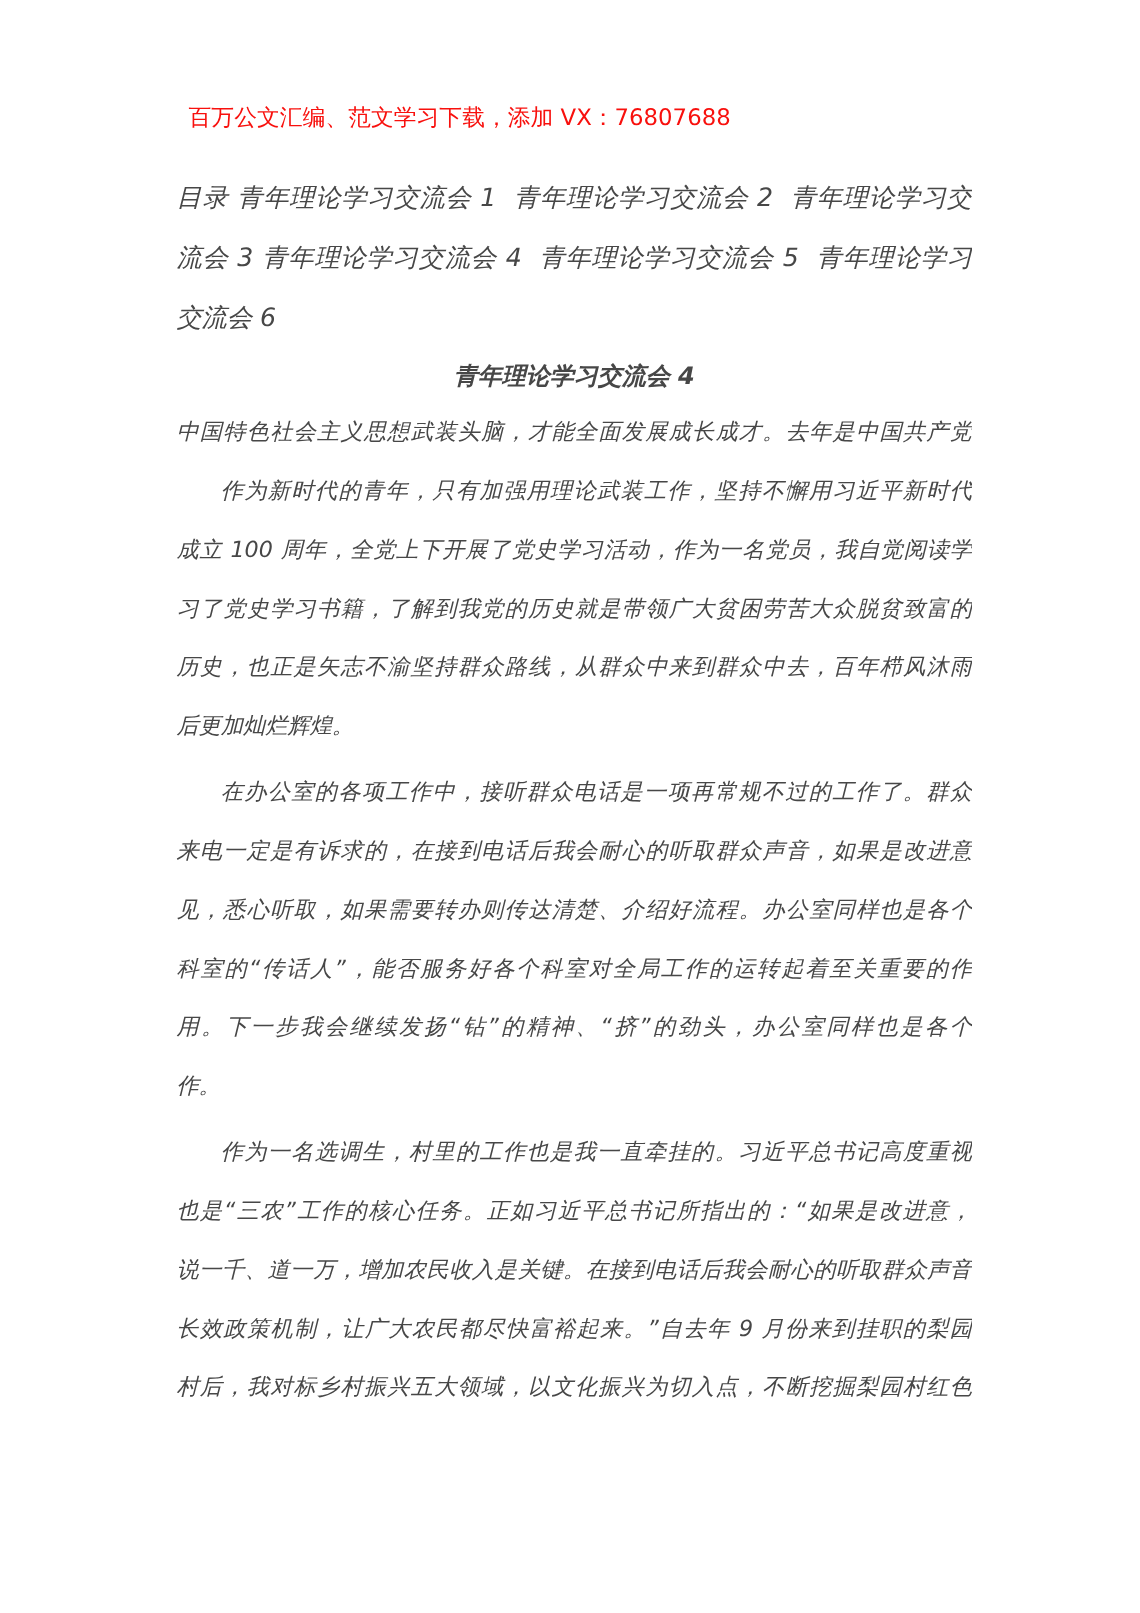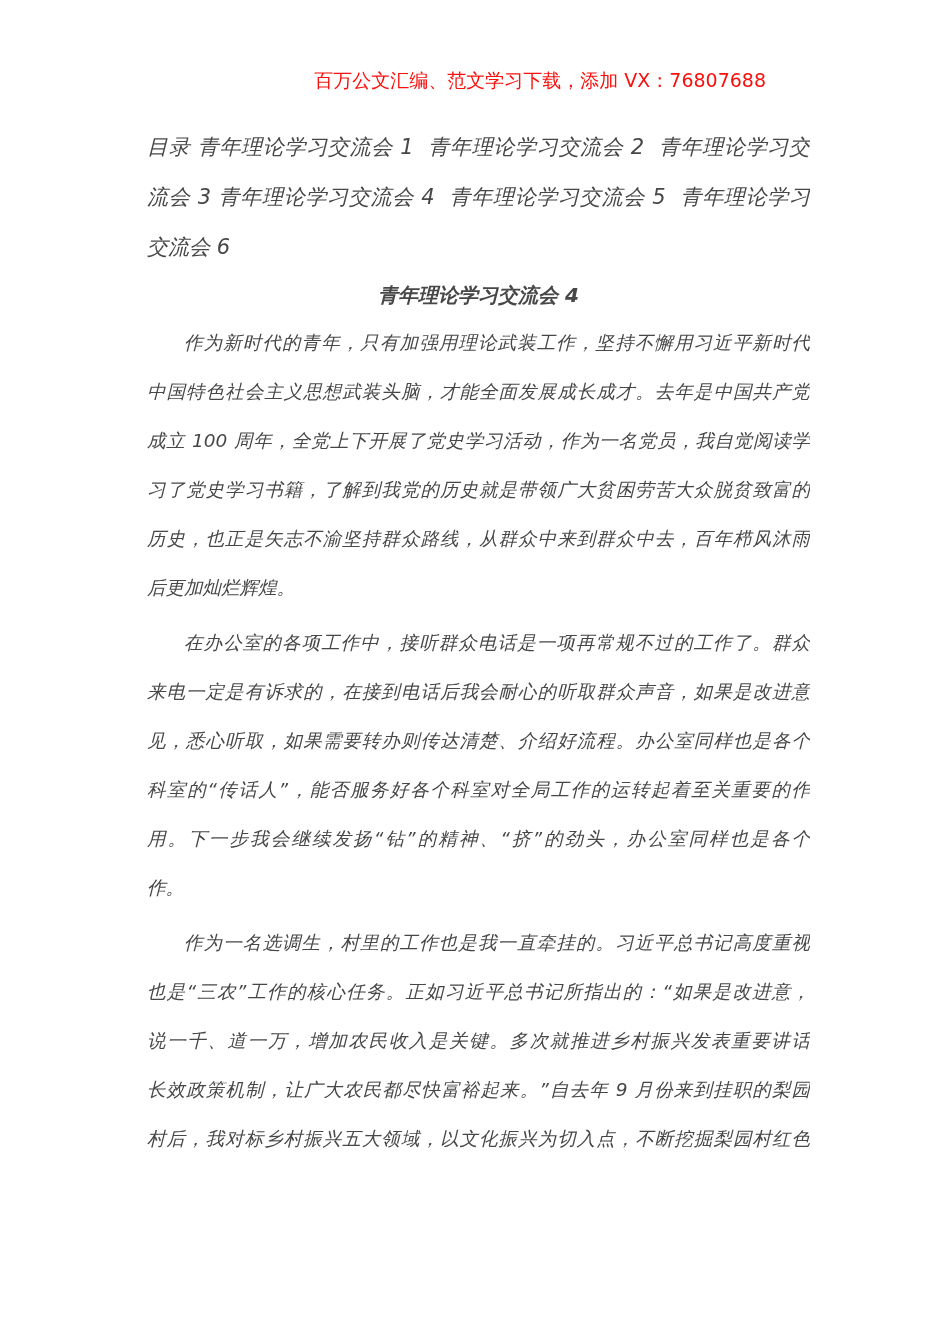--- a/index.html
+++ b/index.html
@@ -6,23 +6,23 @@
   .page {
     position: relative;
     width: 950px;
     height: 1344px;
     margin: 0 auto;
     background: #ffffff;
     overflow: hidden;
     font-family: "DejaVu Sans", "Liberation Sans", sans-serif;
   }
   .notice {
-    padding-top: 64px;
+    padding-top: 82px;
     width: 766px;
-    text-align: right;
+    text-align: center;
     font-size: 19px;
     line-height: 32px;
     color: var(--notice_red, #f8100d);
   }
   .content {
     width: 663px;
     margin-left: 147px;
     margin-top: 26px;
     font-style: italic;
   }
@@ -66,39 +66,39 @@
 
     <div class="toc">
       <div class="line">目录 青年理论学习交流会 1  青年理论学习交流会 2  青年理论学习交</div>
       <div class="line">流会 3 青年理论学习交流会 4  青年理论学习交流会 5  青年理论学习</div>
       <div class="line last">交流会 6</div>
     </div>
 
     <h1 class="heading">青年理论学习交流会 4</h1>
 
     <div class="para">
+      <div class="line">中国特色社会主义思想武装头脑，才能全面发展成长成才。去年是中国共产党</div>
       <div class="line indent">作为新时代的青年，只有加强用理论武装工作，坚持不懈用习近平新时代</div>
-      <div class="line">中国特色社会主义思想武装头脑，才能全面发展成长成才。去年是中国共产党</div>
       <div class="line">成立 100 周年，全党上下开展了党史学习活动，作为一名党员，我自觉阅读学</div>
       <div class="line">习了党史学习书籍，了解到我党的历史就是带领广大贫困劳苦大众脱贫致富的</div>
       <div class="line">历史，也正是矢志不渝坚持群众路线，从群众中来到群众中去，百年栉风沐雨</div>
       <div class="line last">后更加灿烂辉煌。</div>
     </div>
 
     <div class="para">
       <div class="line indent">在办公室的各项工作中，接听群众电话是一项再常规不过的工作了。群众</div>
       <div class="line">来电一定是有诉求的，在接到电话后我会耐心的听取群众声音，如果是改进意</div>
       <div class="line">见，悉心听取，如果需要转办则传达清楚、介绍好流程。办公室同样也是各个</div>
       <div class="line">科室的“传话人”，能否服务好各个科室对全局工作的运转起着至关重要的作</div>
       <div class="line">用。下一步我会继续发扬“钻”的精神、“挤”的劲头，办公室同样也是各个</div>
       <div class="line last">作。</div>
     </div>
 
     <div class="para">
       <div class="line indent">作为一名选调生，村里的工作也是我一直牵挂的。习近平总书记高度重视</div>
       <div class="line">也是“三农”工作的核心任务。正如习近平总书记所指出的：“如果是改进意，</div>
-      <div class="line">说一千、道一万，增加农民收入是关键。多次就推进乡村振兴发表重要讲话</div>
+      <div class="line">说一千、道一万，增加农民收入是关键。在接到电话后我会耐心的听取群众声音</div>
       <div class="line">长效政策机制，让广大农民都尽快富裕起来。”自去年 9 月份来到挂职的梨园</div>
       <div class="line">村后，我对标乡村振兴五大领域，以文化振兴为切入点，不断挖掘梨园村红色</div>
     </div>
 
   </div>
 </div>
 
 </body></html>

